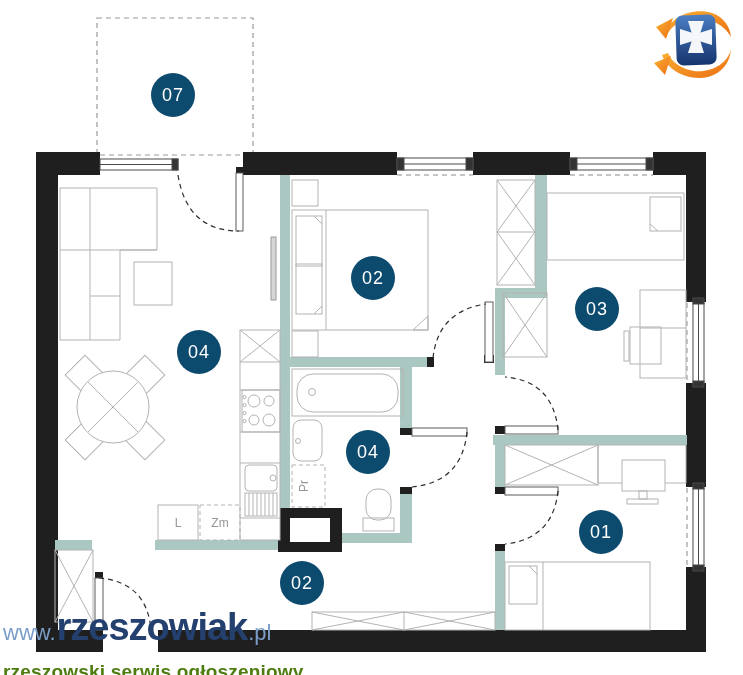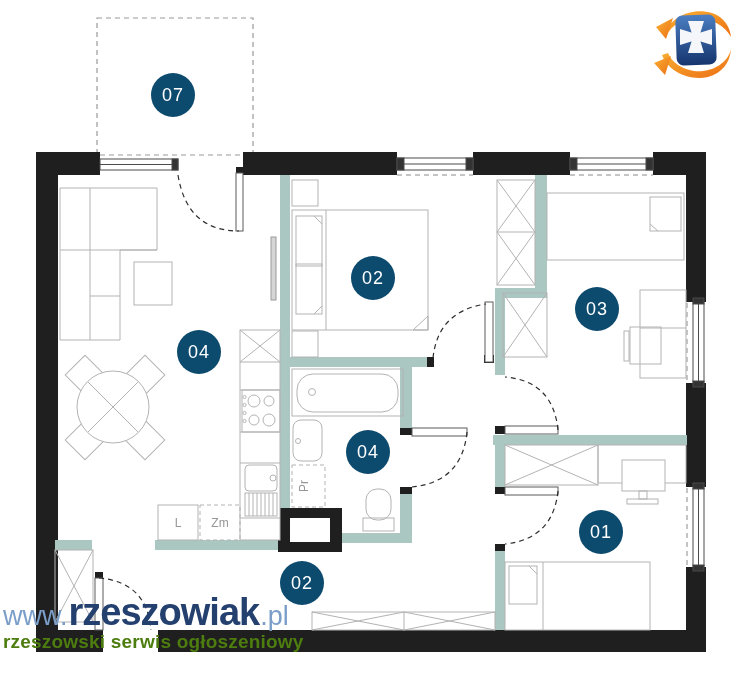--- a/index.html
+++ b/index.html
@@ -6,22 +6,22 @@
   body{width:743px;height:675px;overflow:hidden;font-family:"Liberation Sans",sans-serif;}
   .stage{position:relative;width:743px;height:675px;background:#fff;}
   .stage svg.plan{position:absolute;left:0;top:0;}
   .badge{
     position:absolute;width:44px;height:44px;border-radius:50%;
     background:#0c4a6e;color:#ffffff;display:flex;align-items:center;justify-content:center;
     font-size:18px;letter-spacing:1px;font-weight:400;z-index:5;
   }
   .watermark{position:absolute;left:3px;top:593px;z-index:9;pointer-events:none;line-height:1;}
   .wm-line1{display:flex;align-items:baseline;white-space:nowrap;}
-  .wm-prefix,.wm-tld{color:#7b9ec9;font-size:27px;font-weight:400;}
-  .wm-brand{color:#24406f;font-size:38px;font-weight:700;letter-spacing:-1px;margin:0 1px;}
+  .wm-prefix,.wm-tld{color:#7b9ec9;font-size:22px;font-weight:400;}
+  .wm-brand{color:#24406f;font-size:38px;font-weight:700;letter-spacing:-1px;margin:15px 1px;}
   .wm-tagline{color:#4d7c0f;font-size:19px;font-weight:700;margin-top:1px;letter-spacing:0.2px;white-space:nowrap;}
   .logo{position:absolute;left:652px;top:5px;z-index:9;}
 </style>
 </head>
 <body>
 
 <div class="stage">
 
   <svg class="plan" width="743" height="675" viewBox="0 0 743 675">
 

